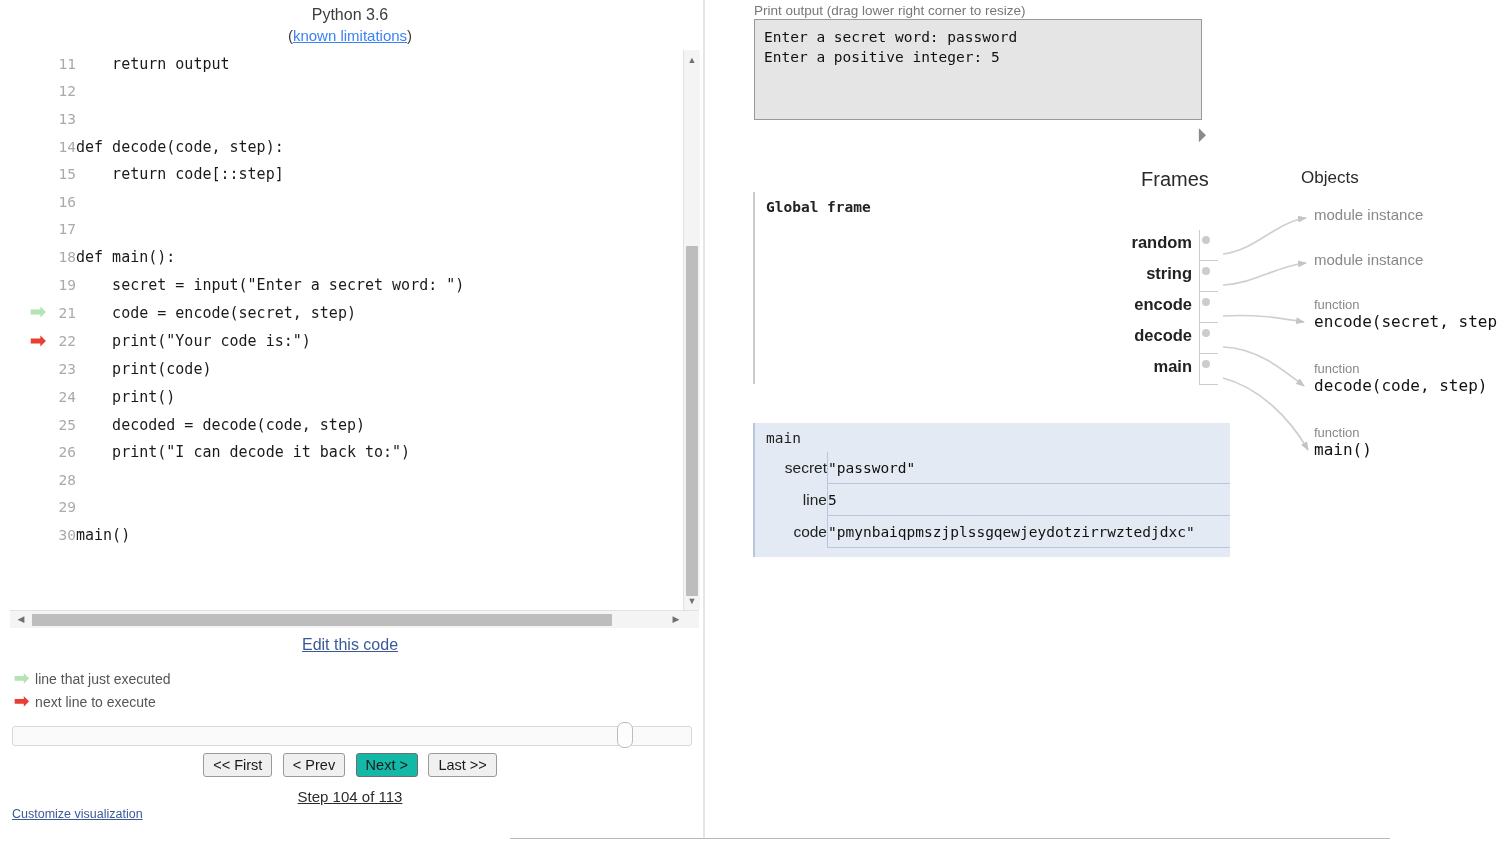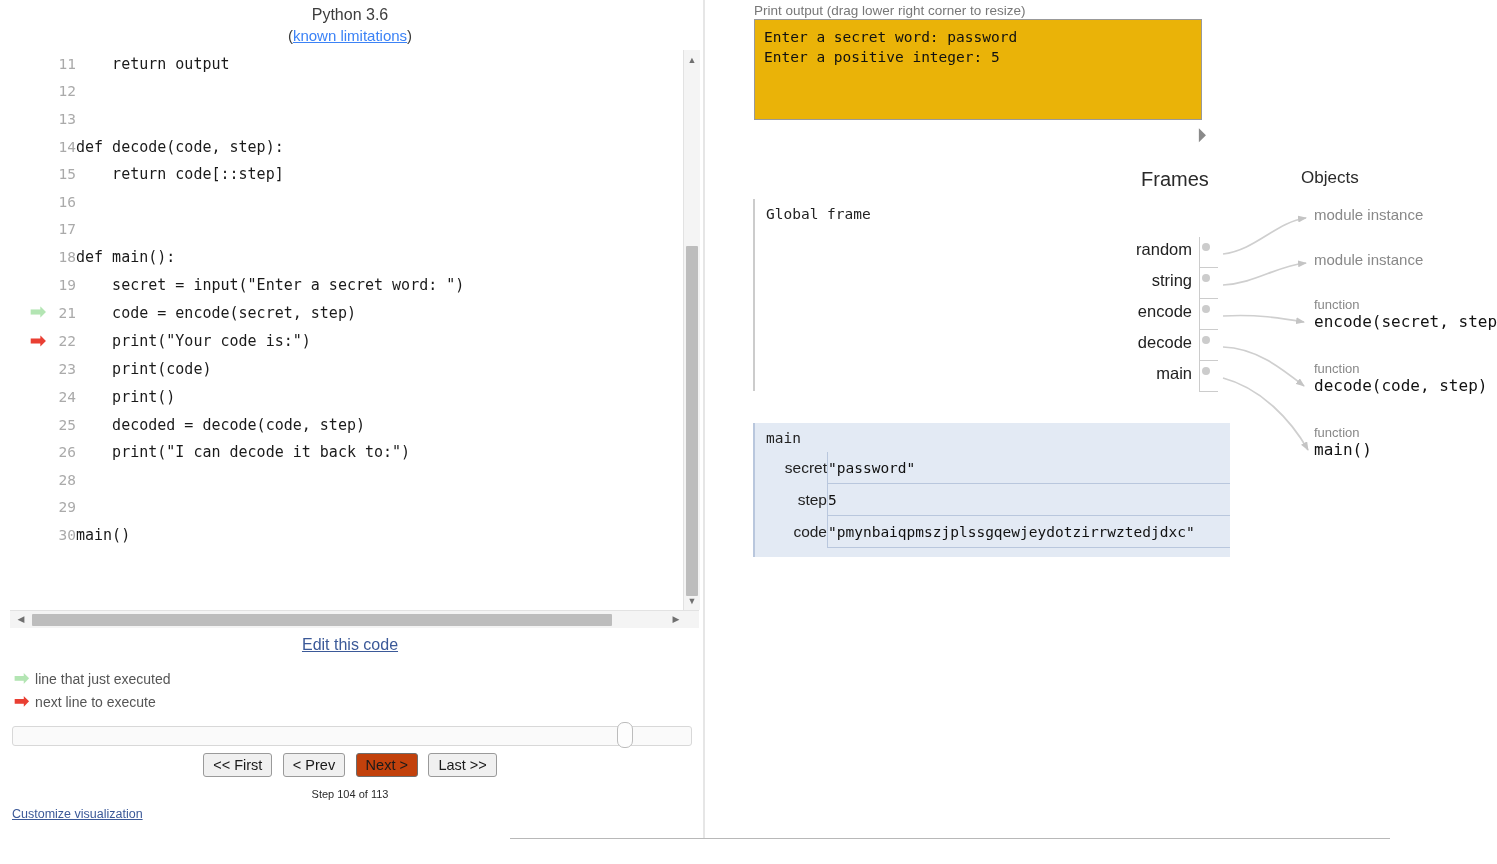--- a/index.html
+++ b/index.html
@@ -109,25 +109,25 @@
   #nav-buttons {
     position: absolute; left: 0; top: 753px; width: 700px; text-align: center;
   }
   .nav-btn {
     font-family: "Liberation Sans", sans-serif;
     font-size: 14.5px; color: #1a1a1a;
     background: #f0f0f0;
     border: 1px solid #9a9a9a; border-radius: 3px;
     padding: 3px 9px; margin: 0 3px; cursor: pointer;
   }
-  .nav-btn.active { background: #c2410c; border-color: #6e6e6e; }
+  .nav-btn.active { background: #14b8a6; border-color: #6e6e6e; }
 
   #step-counter {
     position: absolute; left: 0; top: 788px; width: 700px; text-align: center;
-    font-size: 11px; color: #2b2b2b;
+    font-size: 15px; color: #2b2b2b; text-decoration: underline;
   }
   #customize-link { position: absolute; left: 12px; top: 807px; font-size: 12.5px; }
   #customize-link a { color: #3b5998; text-decoration: underline; }
 
   
   #pane-divider {
     position: absolute; left: 703px; top: 0; width: 2px; height: 838px;
     background: #e6e6e6;
   }
   #bottom-rule {
@@ -138,21 +138,21 @@
   
   #right-pane { position: absolute; left: 704px; top: 0; width: 793px; height: 864px; margin-left: 32px; }
 
   #print-output-label {
     position: absolute; left: 18px; top: 3px;
     font-size: 13.5px; color: #777777;
   }
   #print-output-box {
     position: absolute; left: 18px; top: 19px;
     width: 448px; height: 101px;
-    border: 1px solid #999999; background: #eab308;
+    border: 1px solid #999999; background: #e5e5e5;
     font-family: "DejaVu Sans Mono", monospace;
     font-size: 14.5px; color: #111111;
     padding: 8px 0 0 9px; white-space: pre; line-height: 19.5px;
     box-sizing: border-box; overflow: hidden;
   }
   #print-resize-handle {
     position: absolute; left: 457px; top: 127px;
     font-size: 13px; color: #8a8a8a; transform: rotate(-45deg);
   }
 
@@ -160,24 +160,25 @@
     position: absolute; left: 405px; top: 168px;
     font-size: 20px; color: #2a2a2a;
   }
   #objects-heading {
     position: absolute; left: 565px; top: 168px;
     font-size: 17px; color: #2a2a2a;
   }
 
   
   #global-frame {
-    position: absolute; left: 17px; top: 199px;
+    position: absolute; left: 17px; top: 192px;
     width: 465px; height: 192px;
     border-left: 2px solid #cccccc;
     box-sizing: border-box;
+    font-weight: bold;
   }
   #global-frame .frame-title {
     position: absolute; left: 11px; top: 7px;
     font-family: "DejaVu Sans Mono", monospace;
     font-size: 14.5px; color: #222222;
   }
   .global-var-row {
     position: absolute; right: 0; height: 31px;
   }
   .gvar-name {
@@ -434,21 +435,21 @@
 
     <div id="main-frame">
       <div class="frame-title">main</div>
       <table class="vars-table">
         <tbody id="main-vars">
             <tr>
               <td class="var-name">secret</td>
               <td class="var-value">"password"</td>
             </tr>
             <tr>
-              <td class="var-name">step</td>
+              <td class="var-name">line</td>
               <td class="var-value">5</td>
             </tr>
             <tr>
               <td class="var-name">code</td>
               <td class="var-value">"pmynbaiqpmszjplssgqewjeydotzirrwztedjdxc"</td>
             </tr>
           </tbody>
       </table>
     </div>
 

